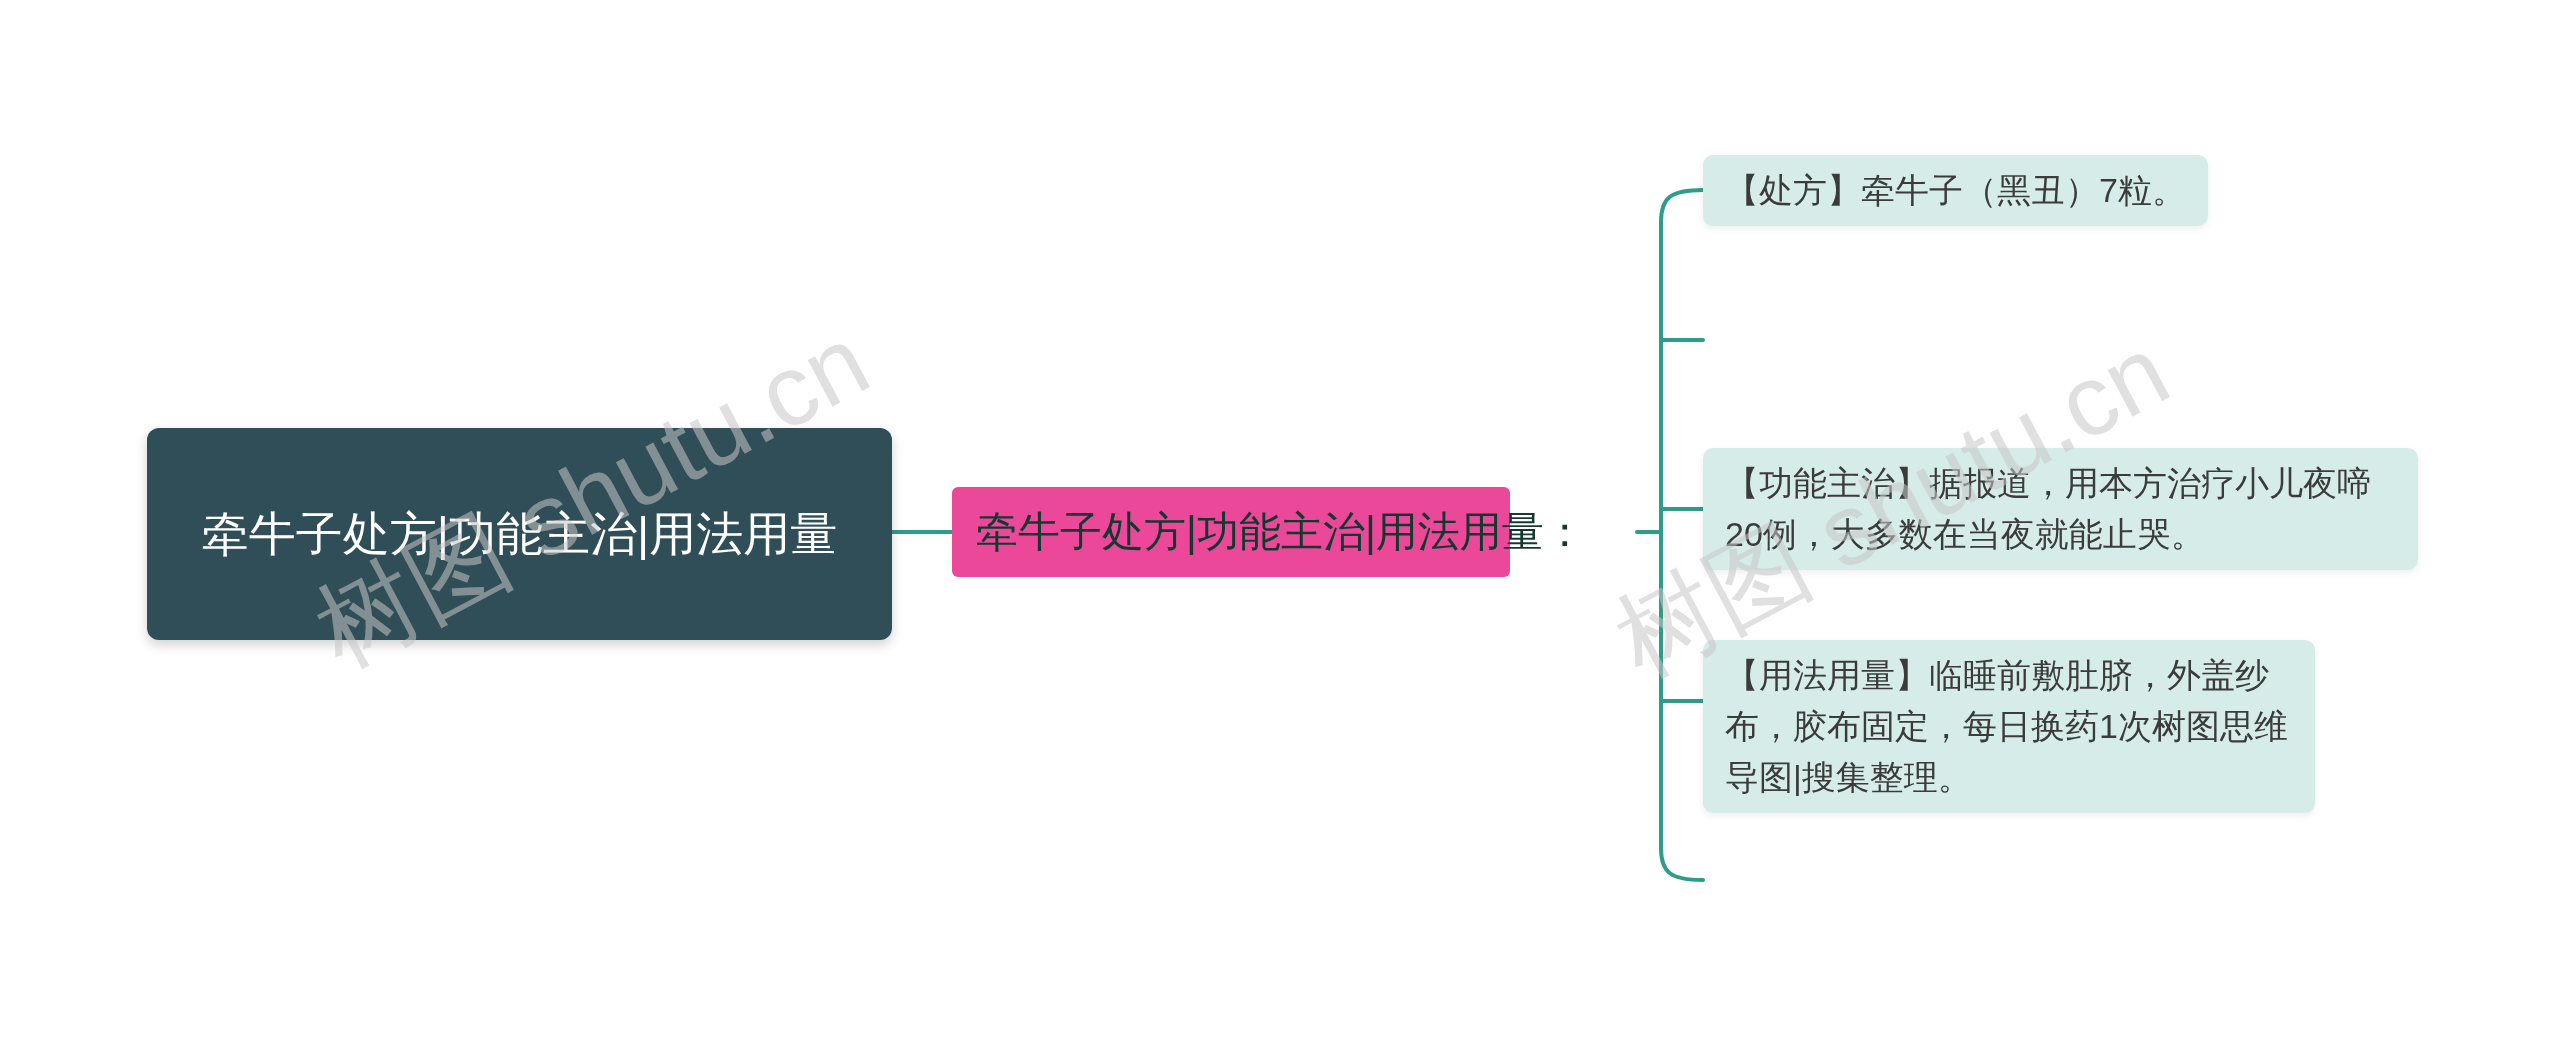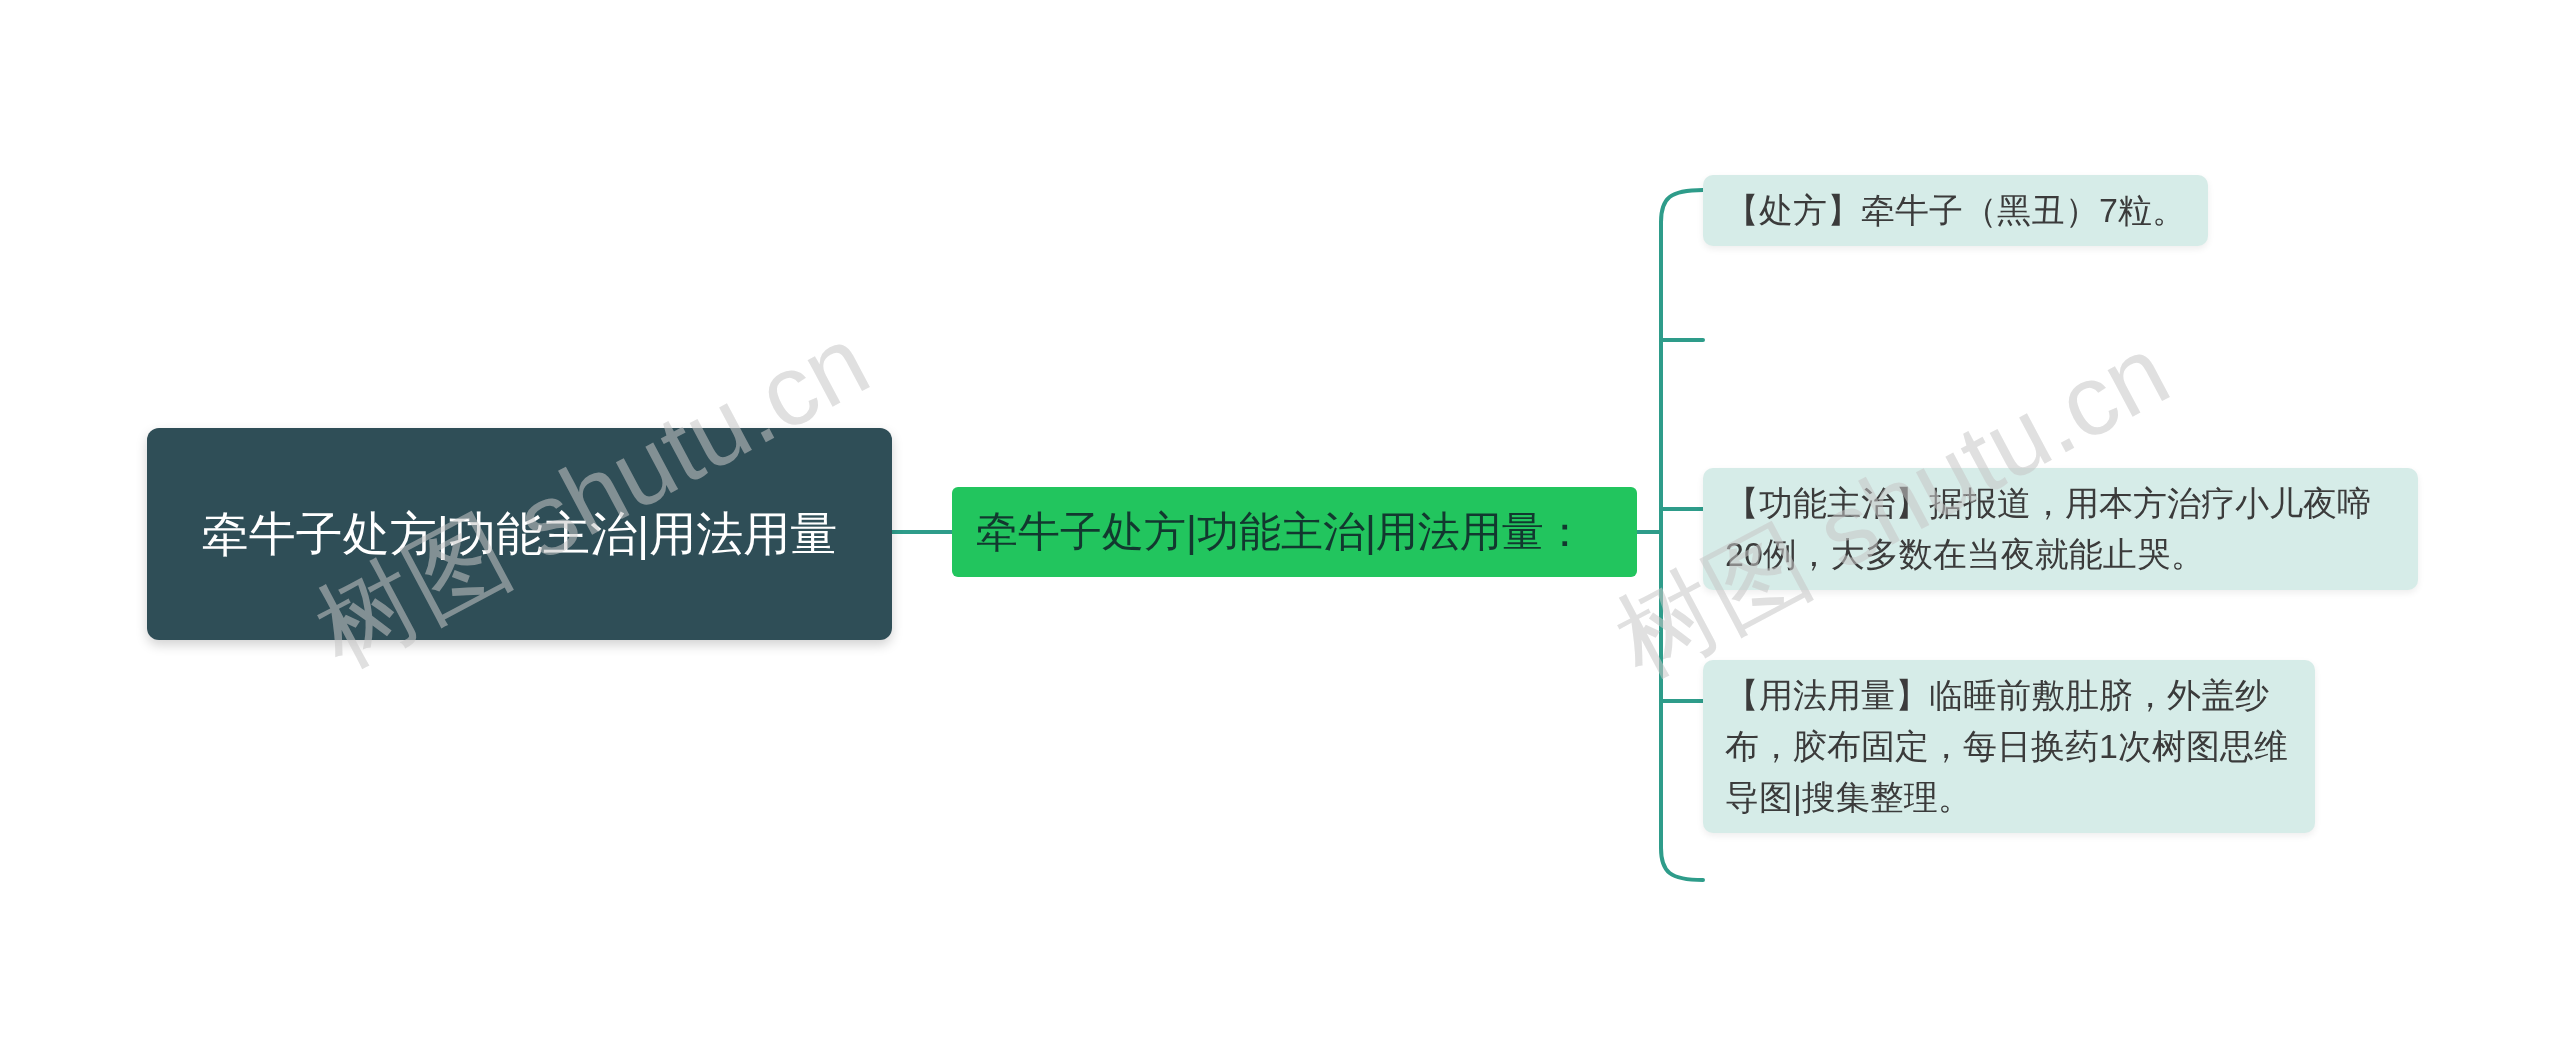--- a/index.html
+++ b/index.html
@@ -37,40 +37,39 @@
     line-height: 1.45;
     display: flex;
     align-items: center;
     justify-content: center;
     text-align: left;
     padding: 10px 34px;
     box-shadow: 0 5px 12px rgba(0,0,0,0.18);
   }
   .center-node {
     left: 952px; top: 487px;
-    width: 685px; height: 90px;
-    background: #22c55e;
+    width: 558px; height: 90px;
+    background: #ec4899;
     border-radius: 6px;
     color: #12382F;
     font-size: 42px;
     display: flex;
     align-items: center;
     padding: 0 24px;
     white-space: nowrap;
   }
   .child-node {
     left: 1703px;
     background: #D6ECE8;
     border-radius: 10px;
     color: #3B3B3B;
     font-size: 34px;
     line-height: 1.5;
     padding: 10px 22px;
     box-shadow: 0 3px 7px rgba(0,0,0,0.07);
-    margin-top: 20px;
   }
   .child-node.nowrap { white-space: nowrap; }
   #child-0 { top: 155px; }
   #child-1 { top: 305px; }
   #child-2 { top: 448px; width: 715px; }
   #child-3 { top: 640px; width: 612px; }
   #child-4 { top: 845px; }
   .watermark {
     position: absolute;
     z-index: 5;

